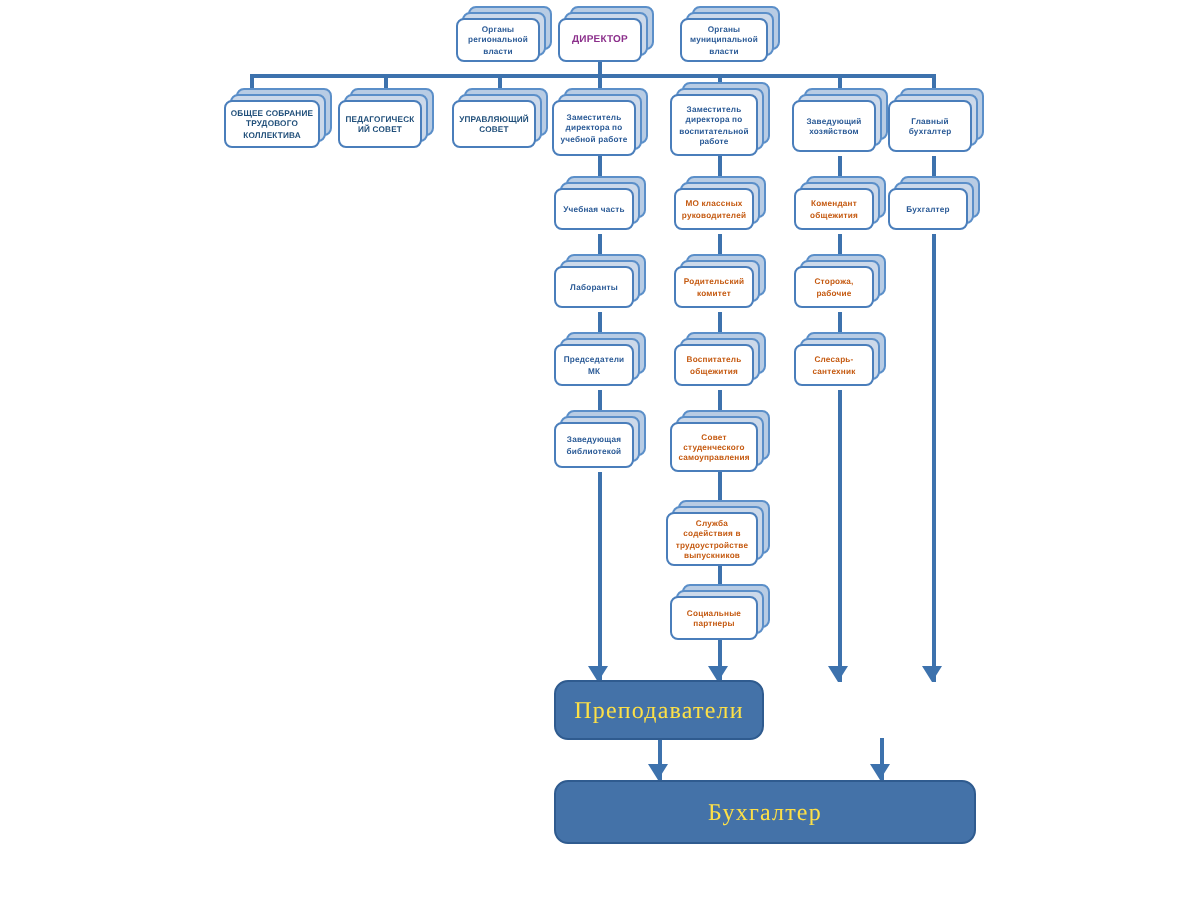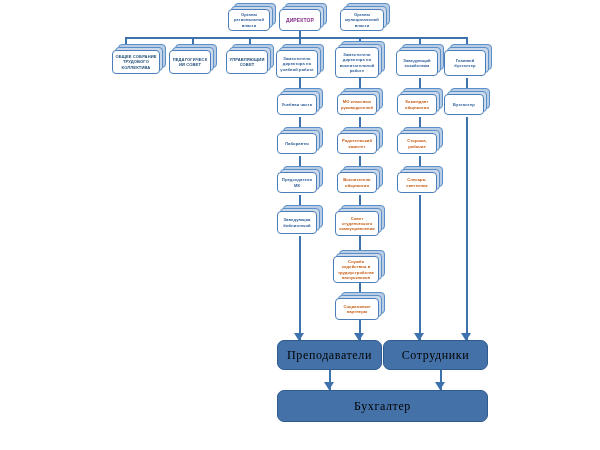--- a/index.html
+++ b/index.html
@@ -90,21 +90,21 @@
   .bigbox {
     position: absolute;
     box-sizing: border-box;
     background: #4472a8;
     border: 1px solid #2f5party;
     border: 1px solid #2f5b8f;
     border-radius: 7px;
     display: flex;
     align-items: center;
     justify-content: center;
-    color: #000000;
+    color: #fde047;
     font-family: "Liberation Serif", serif;
     font-size: 12px;
     letter-spacing: 0.6px;
   }
 </style>
 </head>
 <body>
 
 <div id="canvas">
 
@@ -340,21 +340,18 @@
     <div class="shadow1"></div>
     <div class="face">
       <span class="lbl">Социальные партнеры</span>
     </div>
   </div>
 
   <div class="bigbox" style="left:277px; top:340px; width:105px; height:30px;">
     <span>Преподаватели</span>
   </div>
 
-  <div class="bigbox" style="left:383px; top:340px; width:105px; height:30px;">
-    <span>Сотрудники</span>
-  </div>
 
   <div class="bigbox" style="left:277px; top:390px; width:211px; height:32px;">
     <span>Бухгалтер</span>
   </div>
 
 </div>
 
 </body></html>

